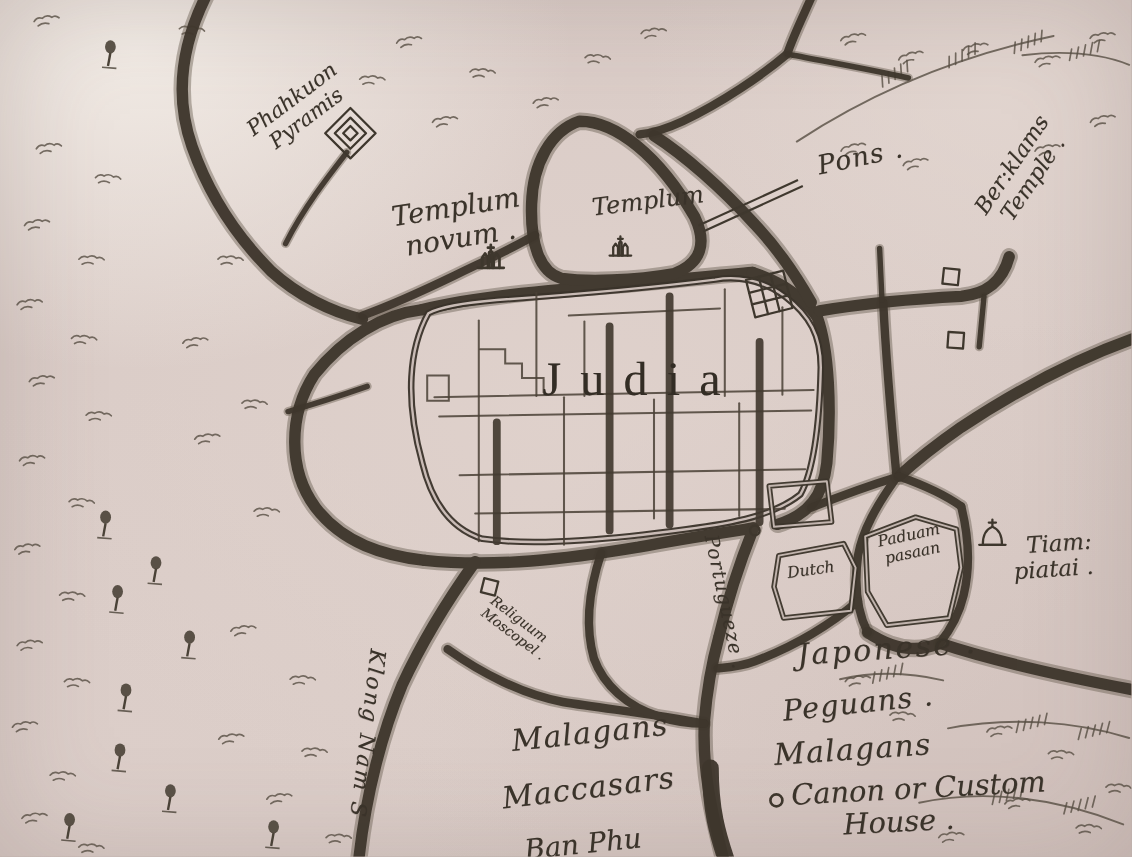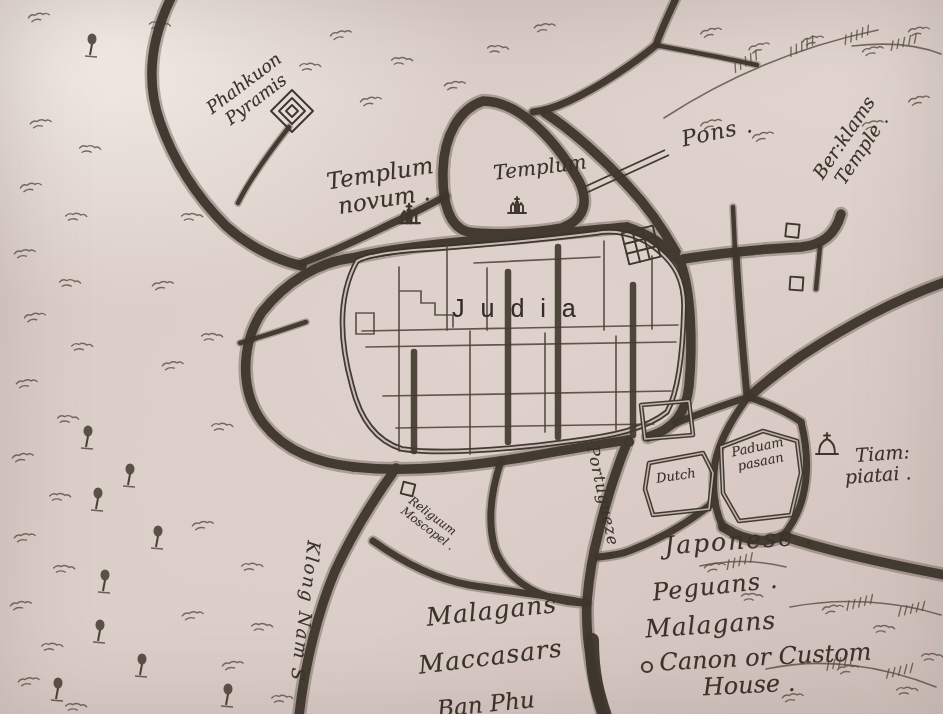--- a/index.html
+++ b/index.html
@@ -31,21 +31,21 @@
   .terr{fill:none;stroke:#584f44;stroke-width:1.4;opacity:.8;stroke-linecap:round}
   .ridge{fill:none;stroke:#564d42;stroke-width:1.6;opacity:.8;stroke-linecap:round}
 
   .lbl{position:absolute;color:#3a332a;font-style:italic;white-space:nowrap;
        text-shadow:.3px .3px .4px rgba(60,50,40,.35);line-height:1.12;}
   .l-phahkuon{left:192px;top:72px;width:116px;text-align:center;font-size:17.5px;transform:rotate(-37deg)}
   .l-templum-novum{left:318px;top:161px;width:128px;text-align:center;font-size:23px;transform:rotate(-9deg)}
   .l-templum{left:493px;top:156px;font-size:20px;transform:rotate(-7deg)}
   .l-pons{left:681px;top:120px;font-size:22px;transform:rotate(-12deg);letter-spacing:1px}
   .l-berklams{left:795px;top:123px;width:116px;text-align:center;font-size:18.5px;transform:rotate(-56deg)}
-  .l-judia{left:452px;top:294px;font-size:25px;font-style:normal;font-family:Liberation Sans, sans-serif;
+  .l-judia{left:452px;top:294px;font-size:40px;font-style:normal;font-family:Liberation Serif, serif;
            letter-spacing:16px;color:#332d25}
   .l-portugueze{left:601px;top:444px;font-size:16px;letter-spacing:1px;
                 transform-origin:0 0;transform:rotate(78deg)}
   .l-dutch{left:656px;top:469px;font-size:13px;transform:rotate(-8deg)}
   .l-paduam{left:724px;top:440px;width:70px;text-align:center;font-size:13px;transform:rotate(-12deg)}
   .l-tiam{left:856px;top:443px;font-size:19px;transform:rotate(-4deg)}
   .l-tiam .l2{margin-left:-12px}
   .l-japonese{left:664px;top:527px;font-size:25px;transform:rotate(-4deg);letter-spacing:2px}
   .l-peguans{left:652px;top:573px;font-size:24px;transform:rotate(-6deg);letter-spacing:1px}
   .l-malagans-r{left:645px;top:611px;font-size:25px;transform:rotate(-4deg);letter-spacing:1px}

